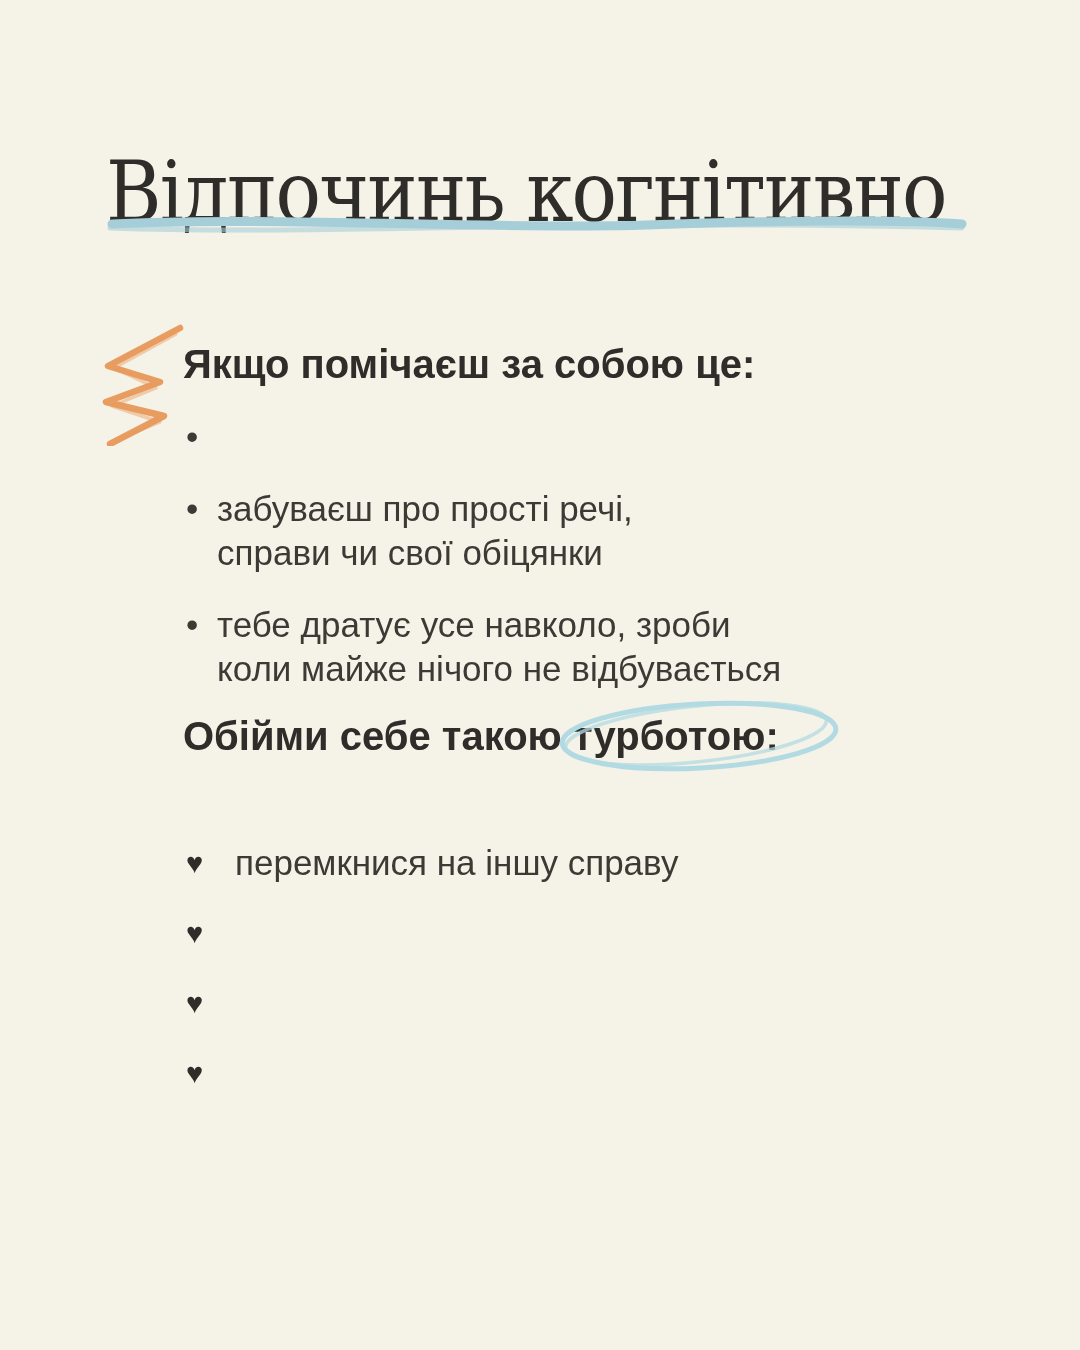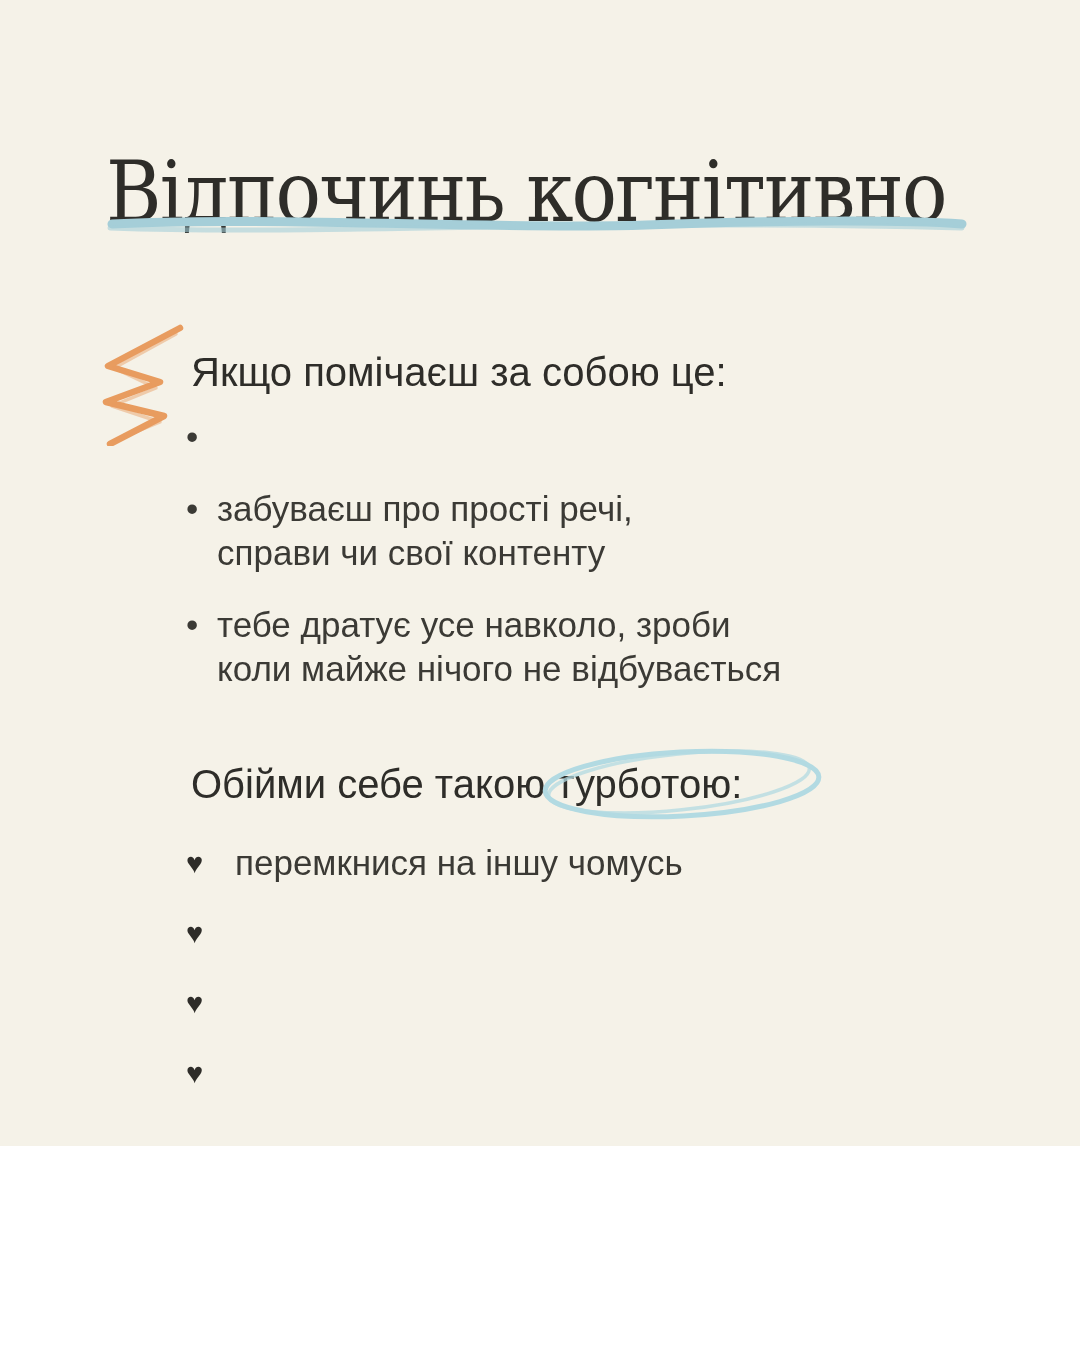--- a/index.html
+++ b/index.html
@@ -6,47 +6,47 @@
     --background:#f5f2e8;
     --ink:#2e2d29;
     --body-text:#3b3a35;
     --underline-blue:#a5ced8;
     --circle-blue:#b2dae2;
     --squiggle-orange:#e89c5f;
   }
   html,body{margin:0;padding:0;}
   .page{
     position:relative;
-    width:1080px;height:1146px;
+    width:1080px;height:1350px;
     background:var(--background);
     overflow:hidden;
     font-family:"Liberation Sans", sans-serif;
   }
   .title{
     position:absolute;left:106px;top:150px;margin:0;
     font-family:"DejaVu Serif", serif;
     font-weight:normal;
     font-size:84px;line-height:1;
     letter-spacing:-2px;
     color:var(--ink);
     transform:scaleX(.9);
     transform-origin:left top;
     white-space:nowrap;
   }
   .title-underline{position:absolute;left:106px;top:213px;width:862px;height:28px;}
   .title-underline path{fill:none;stroke:var(--underline-blue);stroke-linecap:round;}
   .squiggle{position:absolute;left:94px;top:322px;width:96px;height:124px;}
   .squiggle polyline{fill:none;stroke:var(--squiggle-orange);stroke-linecap:round;stroke-linejoin:round;}
   .heading{
-    position:absolute;margin:8px;
-    font-size:40px;font-weight:normal;line-height:48px;
+    position:absolute;margin:0;
+    font-size:40px;font-weight:bold;line-height:48px;
     color:var(--ink);white-space:nowrap;
   }
   .h-notice{left:183px;top:340px;}
-  .h-care{left:183px;top:752px;}
+  .h-care{left:183px;top:712px;}
   .circled{position:relative;display:inline-block;}
   .circle-svg{position:absolute;left:-20px;top:-21px;width:292px;height:88px;pointer-events:none;overflow:visible;}
   .circle-svg ellipse{fill:none;stroke:var(--circle-blue);}
   .list{position:absolute;list-style:none;margin:0;padding:0;}
   .dots{left:186px;top:415px;width:780px;}
   .hearts{left:186px;top:841px;width:800px;}
   .li{
     display:flex;align-items:flex-start;
     margin:0 0 28px 0;
     font-size:35px;line-height:44px;
@@ -76,38 +76,38 @@
 
   <h2 class="heading h-notice">Якщо помічаєш за собою це:</h2>
 
   <ul class="list dots">
     <li class="li">
       <span class="marker">•</span>
     </li>
     <li class="li">
       <span class="marker">•</span>
       <span class="txt">забуваєш про прості речі,
-справи чи свої контенту</span>
+справи чи свої обіцянки</span>
     </li>
     <li class="li">
       <span class="marker">•</span>
       <span class="txt">тебе дратує усе навколо, зроби
 коли майже нічого не відбувається</span>
     </li>
   </ul>
 
   <h2 class="heading h-care"><span>Обійми себе такою </span><span class="circled"><svg class="circle-svg" viewBox="0 0 292 88" aria-hidden="true">
           <ellipse cx="146" cy="45" rx="137" ry="32" stroke-width="5" transform="rotate(-3 146 45)"></ellipse>
           <ellipse cx="143" cy="43" rx="131" ry="28" stroke-width="3.5" opacity="0.75" transform="rotate(-6 143 43)"></ellipse>
         </svg><span>турботою:</span></span></h2>
 
   <ul class="list hearts">
     <li class="li">
       <span class="marker">♥</span>
-      <span class="txt">перемкнися на іншу чомусь</span>
+      <span class="txt">перемкнися на іншу справу</span>
     </li>
     <li class="li">
       <span class="marker">♥</span>
     </li>
     <li class="li">
       <span class="marker">♥</span>
     </li>
     <li class="li">
       <span class="marker">♥</span>
     </li>

